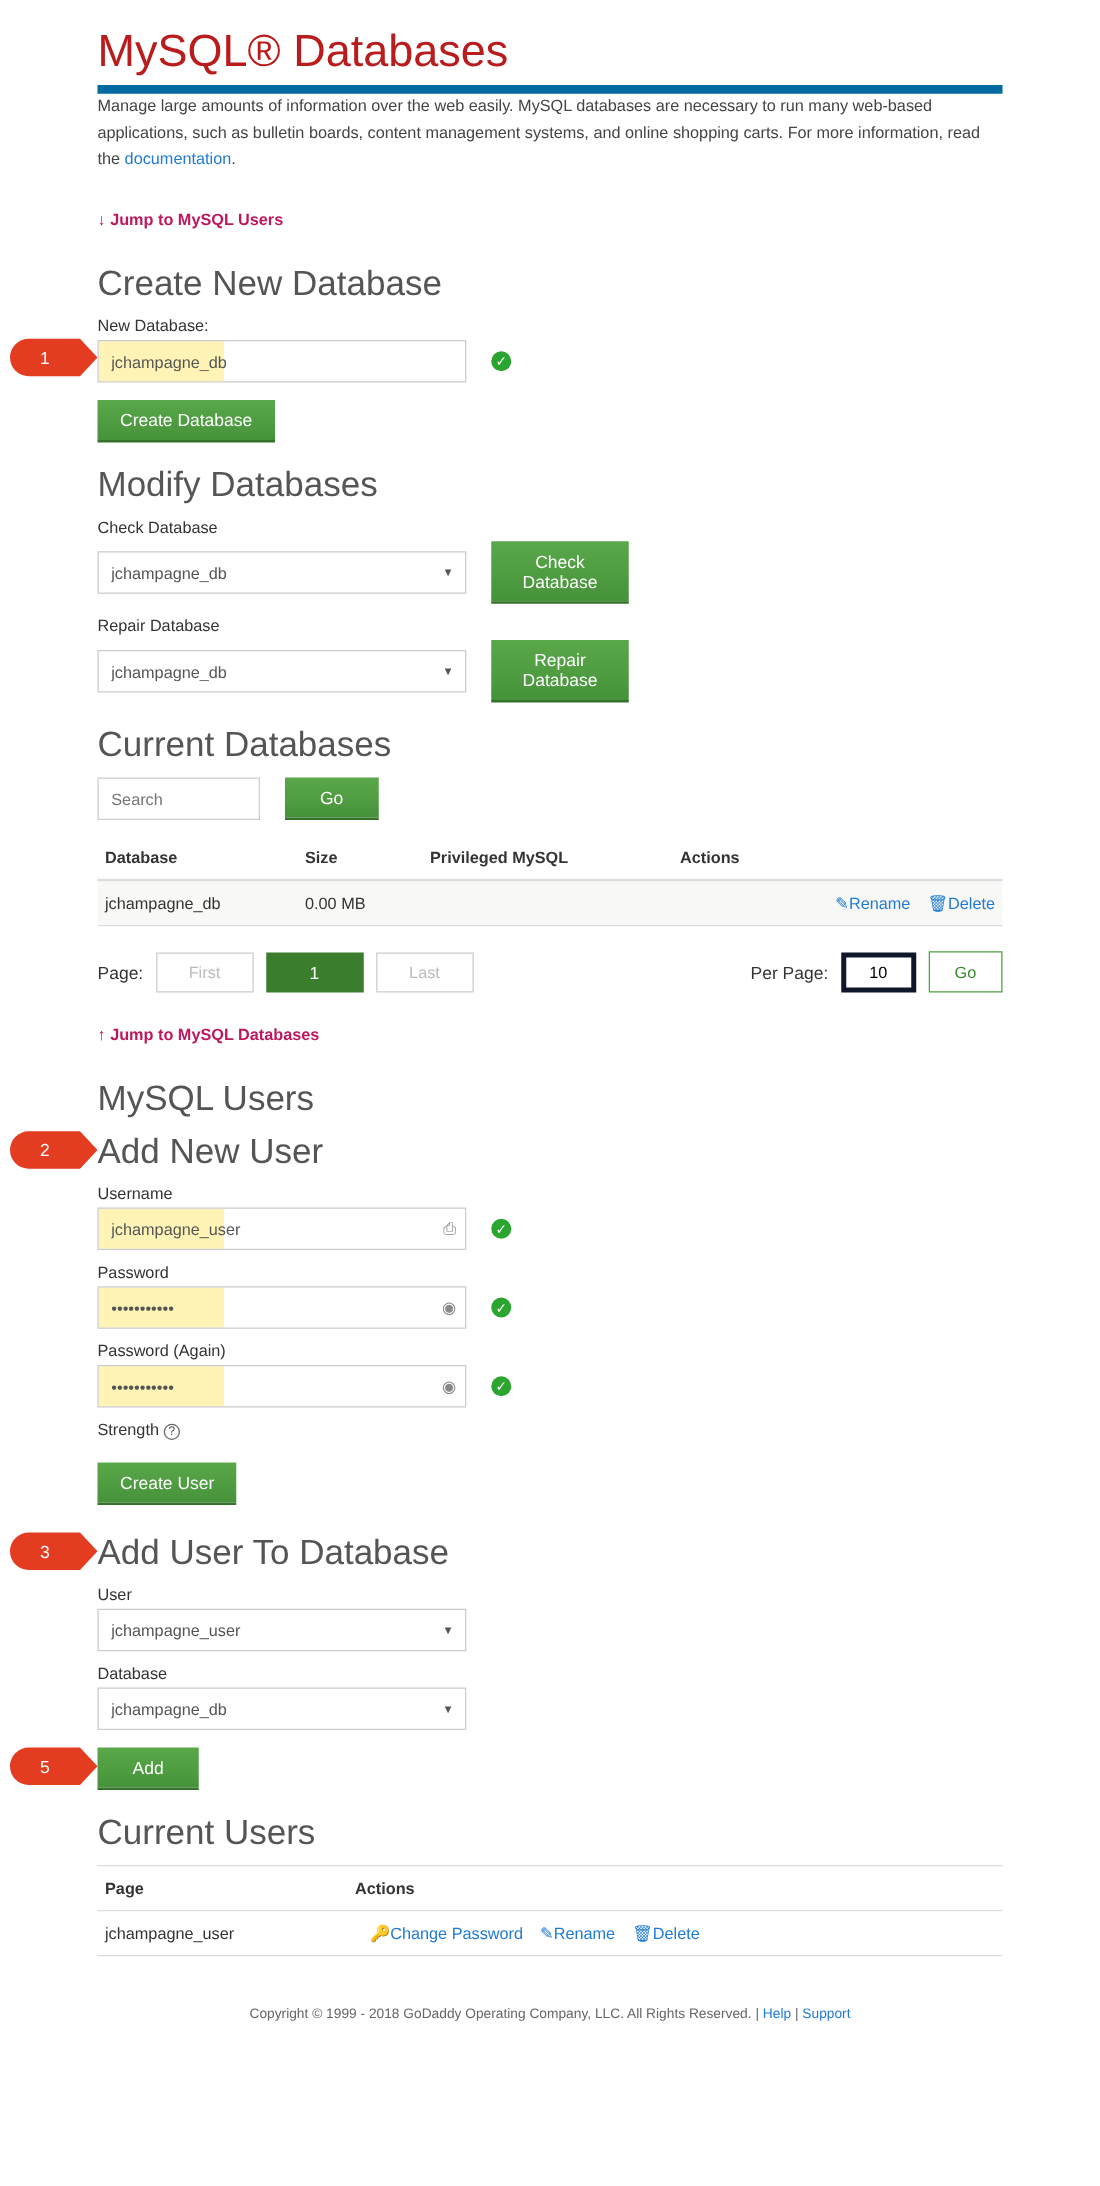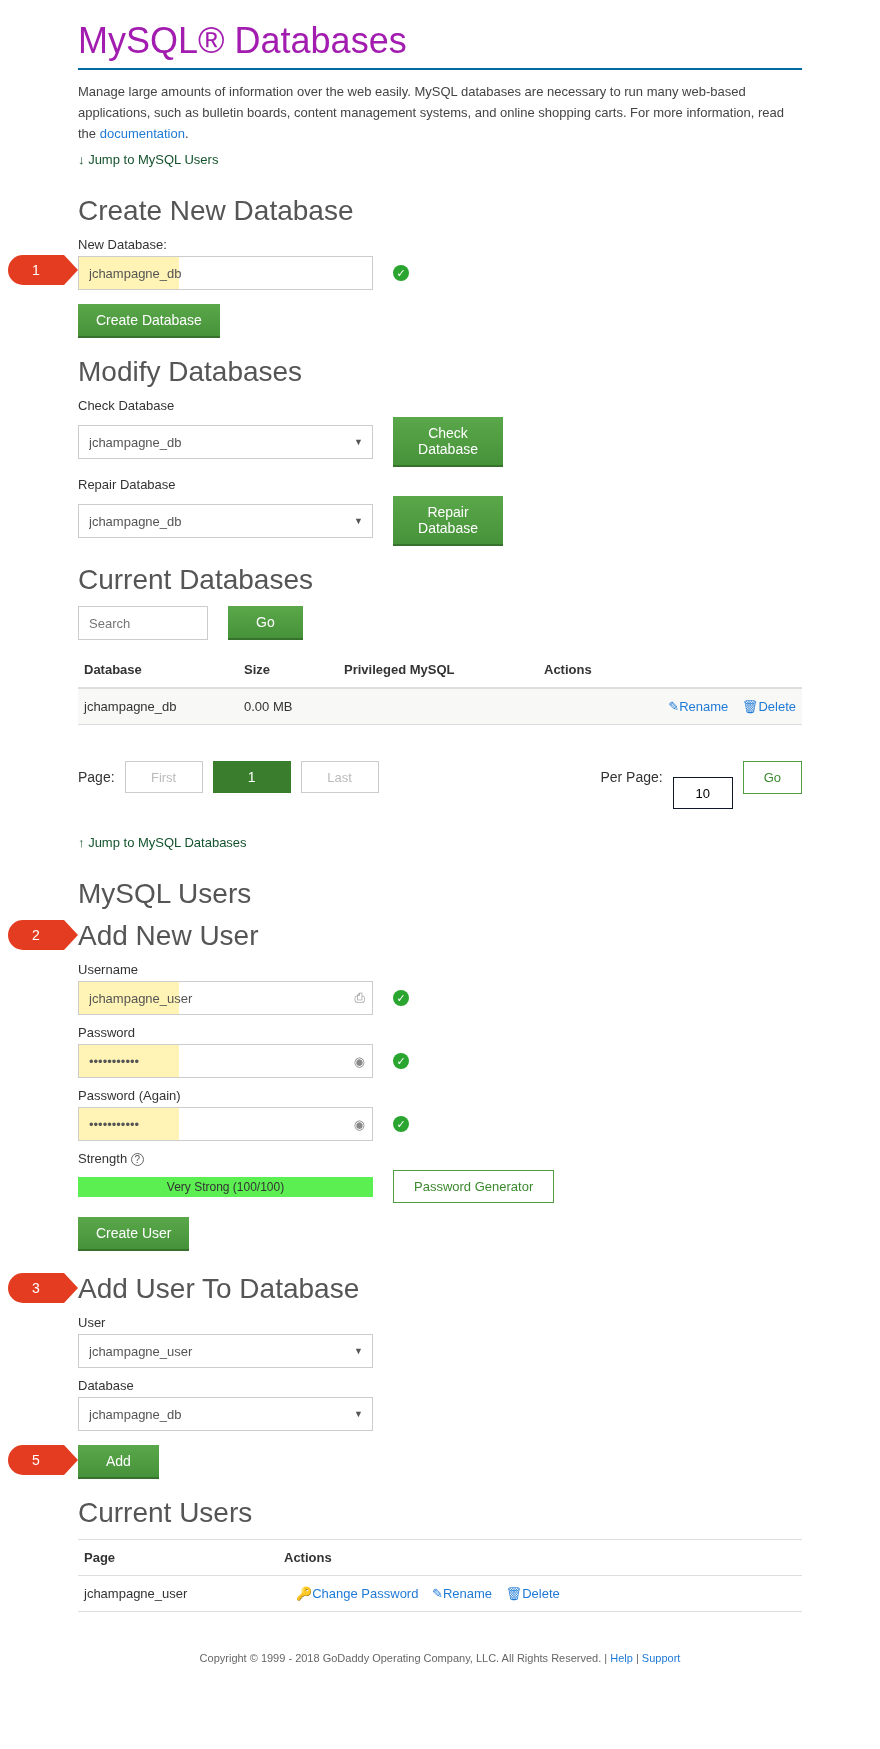--- a/index.html
+++ b/index.html
@@ -9,35 +9,35 @@
     color: #333;
     background: #fff;
     width: 880px;
     padding: 20px 0 30px 0;
     position: relative;
   }
   .container { margin-left: 78px; margin-right: 78px; position: relative; }
   h1 {
     font-size: 36px;
     font-weight: 300;
-    color: #a21caf;
-    margin-bottom: 12px;
-    border-bottom: 2px solid #0369a1;
+    color: #b91c1c;
+    margin-bottom: 0;
+    border-bottom: 7px solid #0369a1;
     padding-bottom: 6px;
   }
   h2 {
     font-size: 28px;
     font-weight: 300;
     color: #555;
     margin-top: 18px;
     margin-bottom: 10px;
   }
-  p.intro { font-size: 13px; color: #444; line-height: 1.6; margin-bottom: 2px; }
+  p.intro { font-size: 13px; color: #444; line-height: 1.6; margin-bottom: 25px; }
   a.bluelink, .bluelink { color: #1f7ad6; text-decoration: none; cursor: pointer; }
-  .jump { color: #14532d; font-size: 13px; margin: 6px 0 10px 0; display: inline-block; }
+  .jump { color: #be185d; font-size: 13px; margin: 6px 0 10px 0; display: inline-block; font-weight: bold; }
   label.field-label { display: block; font-size: 13px; color: #333; margin: 10px 0 4px 0; }
   .row { display: flex; align-items: center; gap: 20px; }
   .text-input, .select-input {
     width: 295px;
     height: 34px;
     border: 1px solid #ccc;
     padding: 0 10px;
     font-size: 13px;
     color: #555;
     background: #fff;
@@ -100,21 +100,21 @@
   .col-act { flex: 1; text-align: right; }
   .action-link { color: #1f7ad6; font-size: 13px; margin-left: 10px; cursor:pointer; }
   
   .pager { display: flex; align-items: center; gap: 10px; margin: 20px 0; }
   .page-btn {
     width: 78px; height: 32px; border: 1px solid #ccc; display:flex; align-items:center; justify-content:center;
     font-size: 13px; color: #bbb; background: #fff;
   }
   .page-num { width: 78px; height:32px; background:#3a7e2d; color:#fff; display:flex;align-items:center;justify-content:center;}
   .spacer { flex: 1; }
-  .perpage-input { width: 60px; height: 32px; border: 1px solid #0f172a; text-align: center; font-size: 13px; margin-top: 32px; }
+  .perpage-input { width: 60px; height: 32px; border: 4px solid #0f172a; text-align: center; font-size: 13px; }
   
   .strength-bar {
     width: 295px; height: 20px; background: #5bef52; color:#333;
     display:flex; align-items:center; justify-content:center; font-size:12px;
   }
   
   .callout {
     position: absolute;
     left: -70px;
     width: 56px; height: 30px;
@@ -265,24 +265,20 @@
         <input class="text-input hl" type="text" value="•••••••••••" style="">
         <span class="right-icon">◉</span>
       </div>
       <span class="valid-mark">✓</span>
     </div>
 
     <label class="field-label">
       <span>Strength</span>
       <span class="questionmark">?</span>
     </label>
-    <div class="row">
-      <div class="strength-bar">Very Strong (100/100)</div>
-      <button class="btn-outline-green">Password Generator</button>
-    </div>
 
     <button class="btn-green mt14">Create User</button>
   </div>
 
   
   <div class="sectwrap" style="margin-top:22px;">
     <div class="callout" style="top:0px;">3</div>
     <h2 style="margin-top:0;">Add User To Database</h2>
 
     <label class="field-label">User</label>

